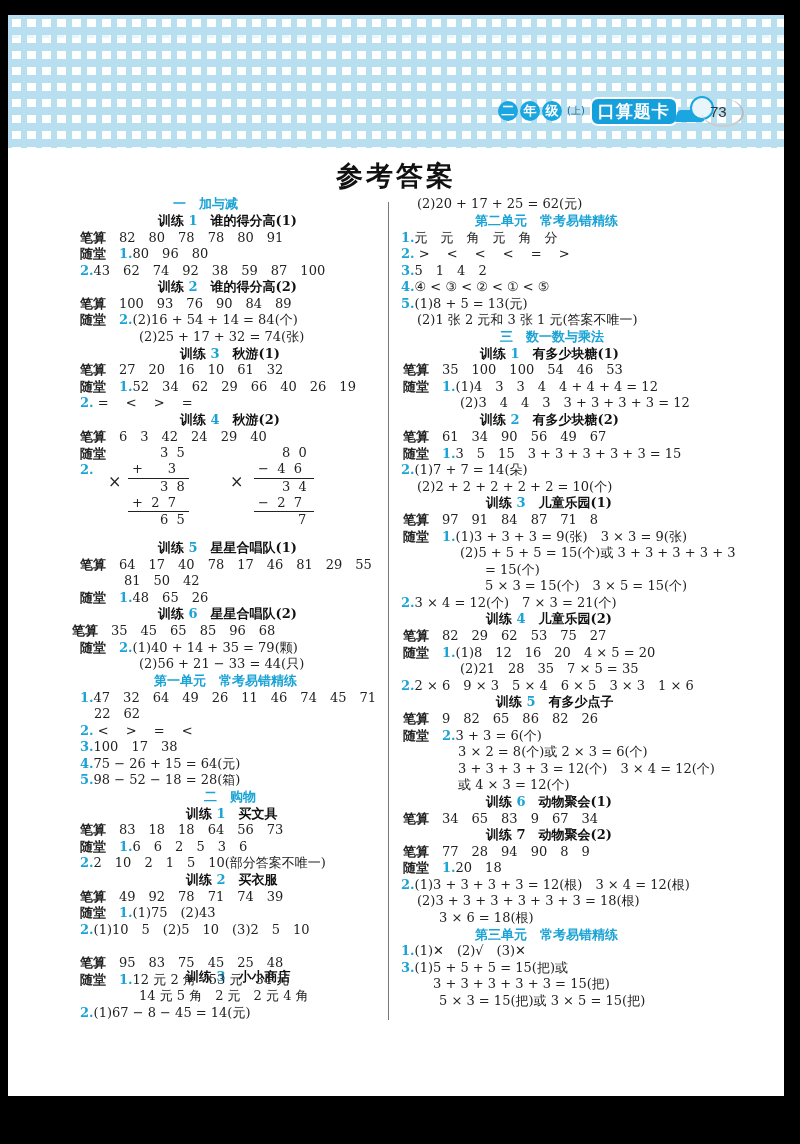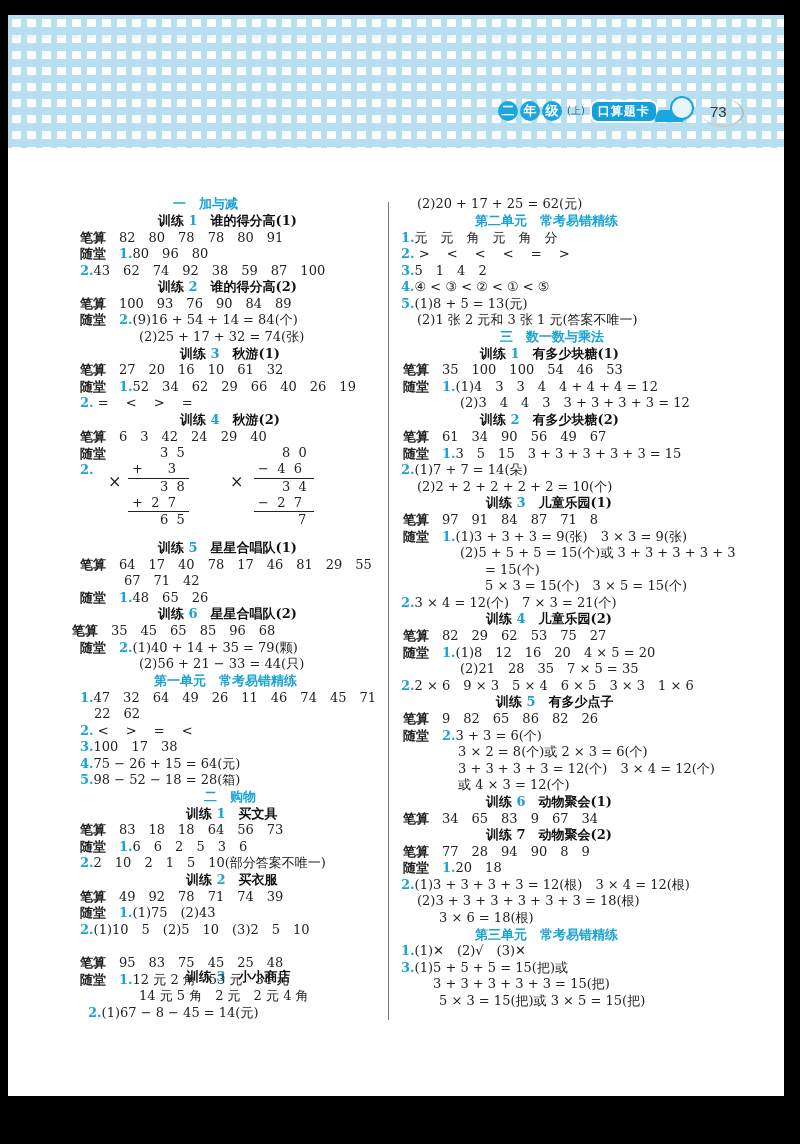--- a/index.html
+++ b/index.html
@@ -10,21 +10,21 @@
       linear-gradient(90deg, transparent 0 4px, #ffffff 4px 13px, transparent 13px 15px);
     background-size:15px 16px;}
   .header .mask{position:absolute;left:0;top:0;width:100%;height:100%;
     background-image:linear-gradient(180deg,#b7dff0 0 4px, transparent 4px 12px, #b7dff0 12px 16px);
     background-size:15px 16px;}
   .header .dashrow{position:absolute;left:0;top:20px;width:100%;height:3px;
     background-image:linear-gradient(90deg,transparent 0 4px,#e9f6fb 4px 11px,transparent 11px 15px);background-size:15px 3px;}
   .brand{position:absolute;left:490px;top:83px;height:26px;display:flex;align-items:center;gap:2px;}
   .circle{width:20px;height:20px;border-radius:50%;background:#1aa6e0;color:#fff;font-size:13px;font-weight:bold;display:flex;align-items:center;justify-content:center;font-family:"DejaVu Sans",sans-serif;}
   .brand-up{font-size:10px;color:#2a6a8a;margin:0 3px;font-family:"DejaVu Sans",sans-serif;}
-  .brand-title{font-family:"DejaVu Sans",sans-serif;font-weight:bold;font-size:12px;color:#fff;background:#15a0dc;border-radius:8px;padding:1px 6px;letter-spacing:1px;border:2px solid #fff;}
+  .brand-title{font-family:"DejaVu Sans",sans-serif;font-weight:bold;font-size:17px;color:#fff;background:#15a0dc;border-radius:8px;padding:1px 6px;letter-spacing:1px;border:2px solid #fff;}
   .boy{width:38px;height:30px;position:relative;margin-left:-4px;}
   .boy .head{position:absolute;left:14px;top:0;width:20px;height:20px;border-radius:50%;background:#e8f6fc;border:2px solid #1aa6e0;}
   .boy .book{position:absolute;left:0;top:14px;width:30px;height:12px;background:#1aa6e0;transform:skewX(-20deg);border-radius:3px;}
   .pagenum{position:absolute;left:702px;top:88px;font-family:"Liberation Sans",sans-serif;font-size:15px;color:#333;}
   .pagenum-arc{position:absolute;left:694px;top:84px;width:40px;height:26px;border-radius:50%;border-right:2px solid #bbb;border-bottom:2px solid #ccc;border-top:0;border-left:0;}
   .title{position:absolute;left:0;width:776px;top:143px;text-align:center;font-size:27px;font-weight:bold;letter-spacing:3px;color:#111;font-family:"DejaVu Serif",serif;}
   .divider{position:absolute;left:380px;top:187px;width:1px;height:818px;background:#777;}
   .ln{position:absolute;white-space:pre;font-size:13px;color:#222;line-height:16px;height:16px;}
   .lb{font-weight:bold;}
   .blue{color:#1ba3d6;font-weight:bold;}
@@ -49,33 +49,34 @@
       <span class="brand-title">口算题卡</span>
       <span class="boy">
           <span class="book"></span>
           <span class="head"></span>
         </span>
     </div>
     <div class="pagenum-arc"></div>
     <div class="pagenum">73</div>
   </div>
 
+  <div class="title">参考答案</div>
   <div class="divider"></div>
 
   <div>
     <div class="ln sec" style="left:165px;top:181px">一　加与减</div>
 
     <div class="ln head2" style="left:150px;top:198px"><span>训练</span> <span class="blue">1</span><span>　谁的得分高(1)</span></div>
     <div class="ln" style="left:72px;top:215px"><span class="lb">笔算</span><span>　82　80　78　78　80　91</span></div>
     <div class="ln" style="left:72px;top:231px"><span class="lb">随堂</span><span class="blue">　1.</span><span>80　96　80</span></div>
     <div class="ln" style="left:72px;top:248px"><span class="blue">2.</span><span>43　62　74　92　38　59　87　100</span></div>
 
     <div class="ln head2" style="left:150px;top:264px"><span>训练</span> <span class="blue">2</span><span>　谁的得分高(2)</span></div>
     <div class="ln" style="left:72px;top:281px"><span class="lb">笔算</span><span>　100　93　76　90　84　89</span></div>
-    <div class="ln" style="left:72px;top:297px"><span class="lb">随堂</span><span class="blue">　2.</span><span>(9)16 + 54 + 14 = 84(个)</span></div>
+    <div class="ln" style="left:72px;top:297px"><span class="lb">随堂</span><span class="blue">　2.</span><span>(2)16 + 54 + 14 = 84(个)</span></div>
     <div class="ln" style="left:131px;top:314px">(2)25 + 17 + 32 = 74(张)</div>
 
     <div class="ln head2" style="left:172px;top:331px"><span>训练</span> <span class="blue">3</span><span>　秋游(1)</span></div>
     <div class="ln" style="left:72px;top:347px"><span class="lb">笔算</span><span>　27　20　16　10　61　32</span></div>
     <div class="ln" style="left:72px;top:364px"><span class="lb">随堂</span><span class="blue">　1.</span><span>52　34　62　29　66　40　26　19</span></div>
     <div class="ln" style="left:72px;top:380px"><span class="blue">2.</span><span> =　 &lt;　 &gt;　 =</span></div>
 
     <div class="ln head2" style="left:172px;top:397px"><span>训练</span> <span class="blue">4</span><span>　秋游(2)</span></div>
     <div class="ln" style="left:72px;top:414px"><span class="lb">笔算</span><span>　6　3　42　24　29　40</span></div>
     <div class="ln lb" style="left:72px;top:431px">随堂</div>
@@ -97,21 +98,21 @@
       <span class="r" style="left:28px;top:16px">−  4  6</span>
       <span class="bar" style="left:24px;top:33px;width:60px"></span>
       <span class="r" style="left:52px;top:34px">3  4</span>
       <span class="r" style="left:28px;top:50px">−  2  7</span>
       <span class="bar" style="left:24px;top:66px;width:60px"></span>
       <span class="r" style="left:68px;top:67px">7</span>
     </div>
 
     <div class="ln head2" style="left:150px;top:525px"><span>训练</span> <span class="blue">5</span><span>　星星合唱队(1)</span></div>
     <div class="ln" style="left:72px;top:542px"><span class="lb">笔算</span><span>　64　17　40　78　17　46　81　29　55</span></div>
-    <div class="ln" style="left:116px;top:558px">67　71　42</div>
+    <div class="ln" style="left:116px;top:558px">81　50　42</div>
     <div class="ln" style="left:72px;top:575px"><span class="lb">随堂</span><span class="blue">　1.</span><span>48　65　26</span></div>
 
     <div class="ln head2" style="left:150px;top:591px"><span>训练</span> <span class="blue">6</span><span>　星星合唱队(2)</span></div>
     <div class="ln" style="left:64px;top:608px"><span class="lb">笔算</span><span>　35　45　65　85　96　68</span></div>
     <div class="ln" style="left:72px;top:625px"><span class="lb">随堂</span><span class="blue">　2.</span><span>(1)40 + 14 + 35 = 79(颗)</span></div>
     <div class="ln" style="left:131px;top:641px">(2)56 + 21 − 33 = 44(只)</div>
 
     <div class="ln sec" style="left:146px;top:658px">第一单元　常考易错精练</div>
     <div class="ln" style="left:72px;top:675px"><span class="blue">1.</span><span>47　32　64　49　26　11　46　74　45　71</span></div>
     <div class="ln" style="left:86px;top:691px">22　62</div>
@@ -128,21 +129,21 @@
 
     <div class="ln head2" style="left:178px;top:857px"><span>训练</span> <span class="blue">2</span><span>　买衣服</span></div>
     <div class="ln" style="left:72px;top:874px"><span class="lb">笔算</span><span>　49　92　78　71　74　39</span></div>
     <div class="ln" style="left:72px;top:890px"><span class="lb">随堂</span><span class="blue">　1.</span><span>(1)75　(2)43</span></div>
     <div class="ln" style="left:72px;top:907px"><span class="blue">2.</span><span>(1)10　5　(2)5　10　(3)2　5　10</span></div>
 
     <div class="ln head2" style="left:178px;top:954px"><span>训练</span> <span class="blue">3</span><span>　小小商店</span></div>
     <div class="ln" style="left:72px;top:940px"><span class="lb">笔算</span><span>　95　83　75　45　25　48</span></div>
     <div class="ln" style="left:72px;top:957px"><span class="lb">随堂</span><span class="blue">　1.</span><span>12 元 2 角　53 元　34 元</span></div>
     <div class="ln" style="left:131px;top:973px">14 元 5 角　2 元　2 元 4 角</div>
-    <div class="ln" style="left:80px;top:990px"><span class="blue">2.</span><span>(1)67 − 8 − 45 = 14(元)</span></div>
+    <div class="ln" style="left:72px;top:990px"><span class="blue">2.</span><span>(1)67 − 8 − 45 = 14(元)</span></div>
   </div>
 
   <div>
     <div class="ln" style="left:409px;top:181px">(2)20 + 17 + 25 = 62(元)</div>
     <div class="ln sec" style="left:467px;top:198px">第二单元　常考易错精练</div>
     <div class="ln" style="left:393px;top:215px"><span class="blue">1.</span><span>元　元　角　元　角　分</span></div>
     <div class="ln" style="left:393px;top:231px"><span class="blue">2.</span><span> &gt;　 &lt;　 &lt;　 &lt;　 =　 &gt;</span></div>
     <div class="ln" style="left:393px;top:248px"><span class="blue">3.</span><span>5　1　4　2</span></div>
     <div class="ln" style="left:393px;top:264px"><span class="blue">4.</span><span>④ &lt; ③ &lt; ② &lt; ① &lt; ⑤</span></div>
     <div class="ln" style="left:393px;top:281px"><span class="blue">5.</span><span>(1)8 + 5 = 13(元)</span></div>

